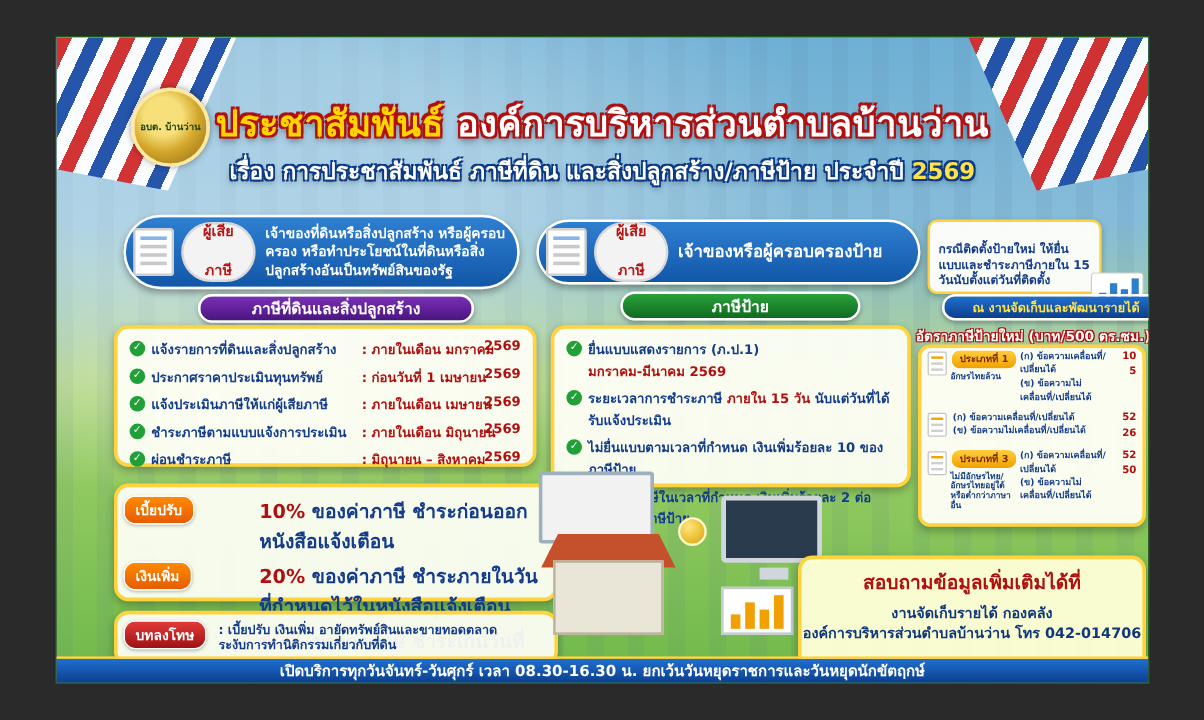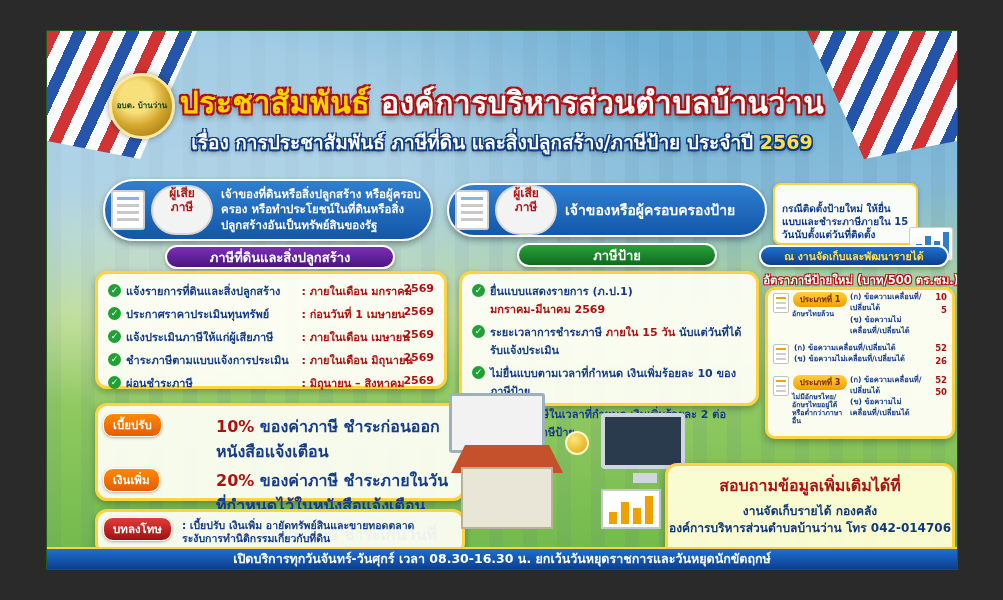--- a/index.html
+++ b/index.html
@@ -62,21 +62,21 @@
 
   
   .payer {
     position:absolute; height:62px; border-radius:31px;
     display:flex; align-items:center; padding:0 10px 0 6px;
     box-shadow:0 3px 6px rgba(0,0,0,.35);
     border:2px solid #ffffff;
   }
   .payer .badge {
     width:62px; height:50px; border-radius:25px; background:#f3f3f3;
-    display:flex; flex-direction:column; align-items:center; justify-content:flex-start;
+    display:flex; flex-direction:column; align-items:center; justify-content:space-between;
     color:#b81414; font-weight:bold; font-size:12px; line-height:1.15; margin-right:8px;
     border:2px solid #d8d8d8; flex:0 0 auto;
   }
   .payer .doc {
     width:34px; height:40px; background:#fff; border:2px solid #cfcfcf; border-radius:3px;
     margin-right:6px; position:relative; flex:0 0 auto;
   }
   .payer .doc::before{
     content:""; position:absolute; left:4px; top:5px; right:4px; height:3px; background:#8ab4e8;
     box-shadow:0 7px 0 #c9c9c9, 0 14px 0 #c9c9c9, 0 21px 0 #c9c9c9;
@@ -145,21 +145,21 @@
   #pill-crim { left:56px; top:486px; background:linear-gradient(180deg,#e23a3a,#9e1212); }
 
   
   #note-sign {
     position:absolute; left:726px; top:152px; width:145px; height:62px;
     background:rgba(255,255,250,.95); border:2px solid #ffd23f; border-radius:8px;
     padding:17px 7px; font-size:10px; color:#143c8a; font-weight:bold; line-height:1.3;
     box-shadow:0 2px 5px rgba(0,0,0,.25);
   }
   #bar-collect {
-    position:absolute; left:712px; top:214px; width:190px; height:22px;
+    position:absolute; left:738px; top:214px; width:190px; height:22px;
     background:linear-gradient(180deg,#1f6fd0,#0c3f8c); border:2px solid #fff; border-radius:11px;
     color:#ffe24a; font-size:10.5px; font-weight:bold; display:flex; align-items:center; justify-content:center;
     box-shadow:0 2px 4px rgba(0,0,0,.3);
   }
   #rate-title {
     position:absolute; left:716px; top:240px; width:196px; text-align:center;
     font-size:11.5px; font-weight:bold; color:#ffffff;
     text-shadow:-1px -1px 0 #b01010,1px -1px 0 #b01010,-1px 1px 0 #b01010,1px 1px 0 #b01010;
   }
   #panel-rates {

